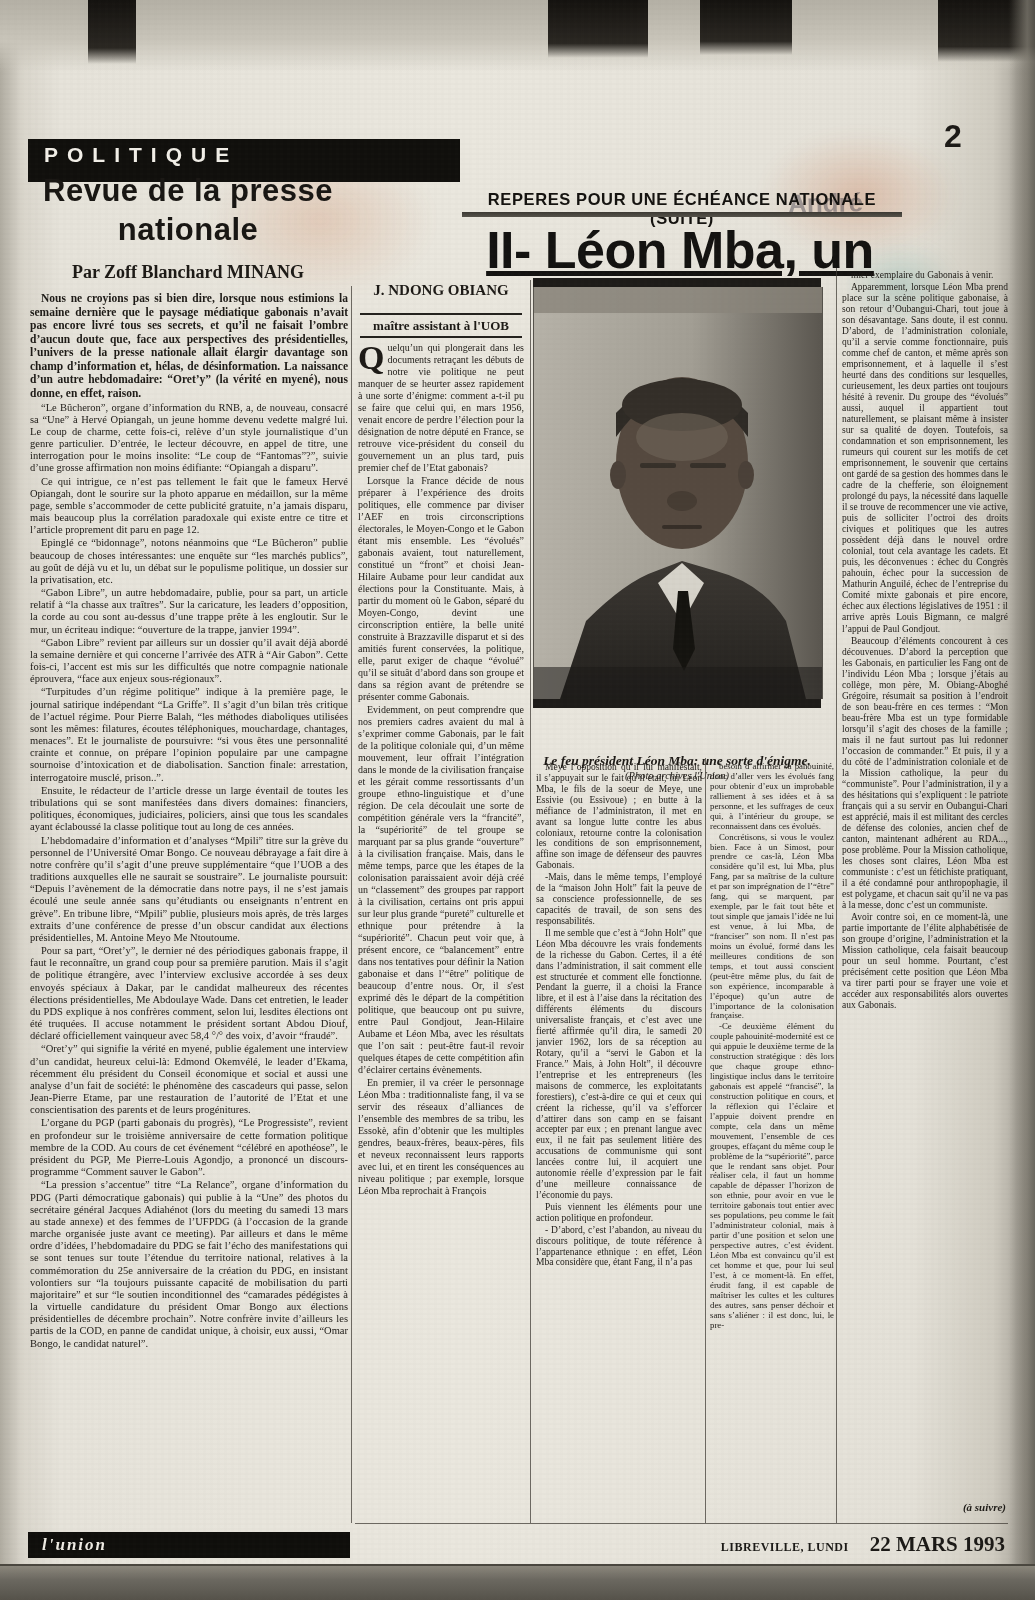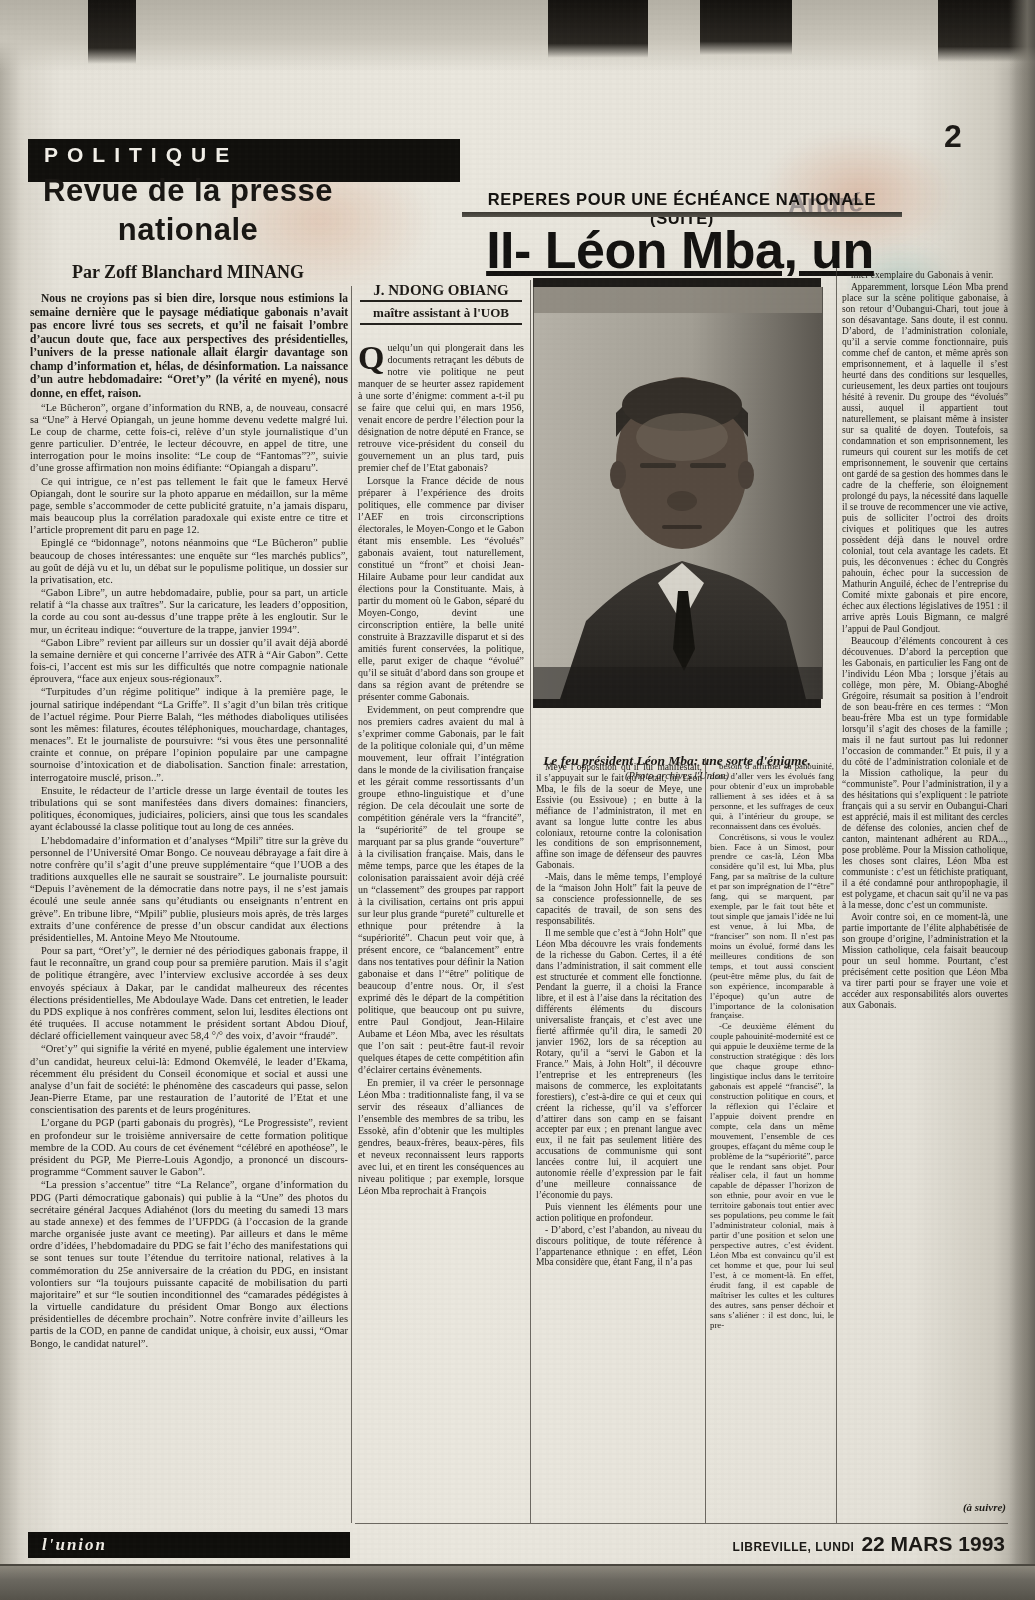--- a/index.html
+++ b/index.html
@@ -43,21 +43,21 @@
   .left-text p.lead{font-weight:bold;font-size:11.5px;line-height:1.18;}
   
   .kicker{position:absolute;left:462px;top:190px;width:440px;text-align:center;
     font-family:"Liberation Sans",sans-serif;font-weight:bold;font-size:16.5px;letter-spacing:.6px;color:#14120f;}
   .kicker-bar{position:absolute;left:462px;top:212px;width:440px;height:5px;
     background:linear-gradient(180deg,#3c3933 0,#55524a 100%);}
   .main-title{position:absolute;left:440px;top:220px;width:480px;text-align:center;
     font-family:"Liberation Sans",sans-serif;font-weight:bold;font-size:52px;letter-spacing:-.5px;color:#131210;text-decoration:underline;}
   
   .author-block{position:absolute;left:360px;top:282px;width:162px;text-align:center;}
-  .author{font-weight:bold;font-size:15px;border-bottom:2px solid #23211d;padding-bottom:1px;}
+  .author{font-weight:bold;font-size:15px;border-bottom:2px solid #23211d;padding-bottom:14px;}
   .author-role{font-weight:bold;font-size:13px;border-bottom:2px solid #23211d;padding:3px 0 2px 0;}
   .col{position:absolute;overflow:hidden;text-align:justify;}
   .col p{margin:0 0 1px 0;text-indent:9px;}
   .col2{left:358px;top:342px;width:166px;height:1178px;font-size:10px;line-height:1.2;}
   .col3{left:536px;top:762px;width:166px;height:758px;font-size:9.5px;line-height:1.15;}
   .col4{left:710px;top:762px;width:124px;height:758px;font-size:8.8px;line-height:1.13;}
   .col5{left:842px;top:270px;width:166px;height:1252px;font-size:9.5px;line-height:1.16;}
   .dropfirst p:first-child{text-indent:0;}
   .dropfirst p:first-child::first-letter{float:left;font-size:34px;line-height:.8;font-weight:bold;
     padding:2px 3px 0 0;}
@@ -73,22 +73,22 @@
   .vrule{position:absolute;width:1px;background:#413e37;opacity:.75;}
   .vr1{left:351px;top:286px;height:1237px;}
   .vr2{left:530px;top:280px;height:1243px;}
   .vr3{left:705px;top:758px;height:765px;}
   .vr4{left:836px;top:268px;height:1255px;}
   .hrule-bottom{position:absolute;left:355px;top:1523px;width:653px;height:1px;background:#413e37;opacity:.75;}
   
   .union-bar{position:absolute;left:28px;top:1532px;width:322px;height:26px;background:#0f0e0b;
     color:#efece4;font-weight:bold;font-style:italic;font-size:17px;line-height:25px;
     padding-left:14px;letter-spacing:2px;box-sizing:border-box;}
-  .footer-right{position:absolute;right:30px;top:1532px;display:flex;align-items:baseline;gap:7px;
-    font-family:Liberation Sans, sans-serif;color:#1b1916;justify-content:flex-end;}
+  .footer-right{position:absolute;right:30px;top:1532px;display:flex;align-items:baseline;gap:21px;
+    font-family:Liberation Serif, serif;color:#1b1916;justify-content:flex-end;}
   .footer-city{font-size:12px;font-weight:bold;letter-spacing:.5px;}
   .footer-date{font-size:21px;font-weight:bold;}
   .bottomband{position:absolute;left:0;bottom:0;width:100%;height:34px;
     background:linear-gradient(180deg,#8b877c 0,#6b6860 40%,#55524a 100%);
     border-top:2px solid #4a473f;}
 </style>
 </head>
 <body>
 
 <div class="page">

